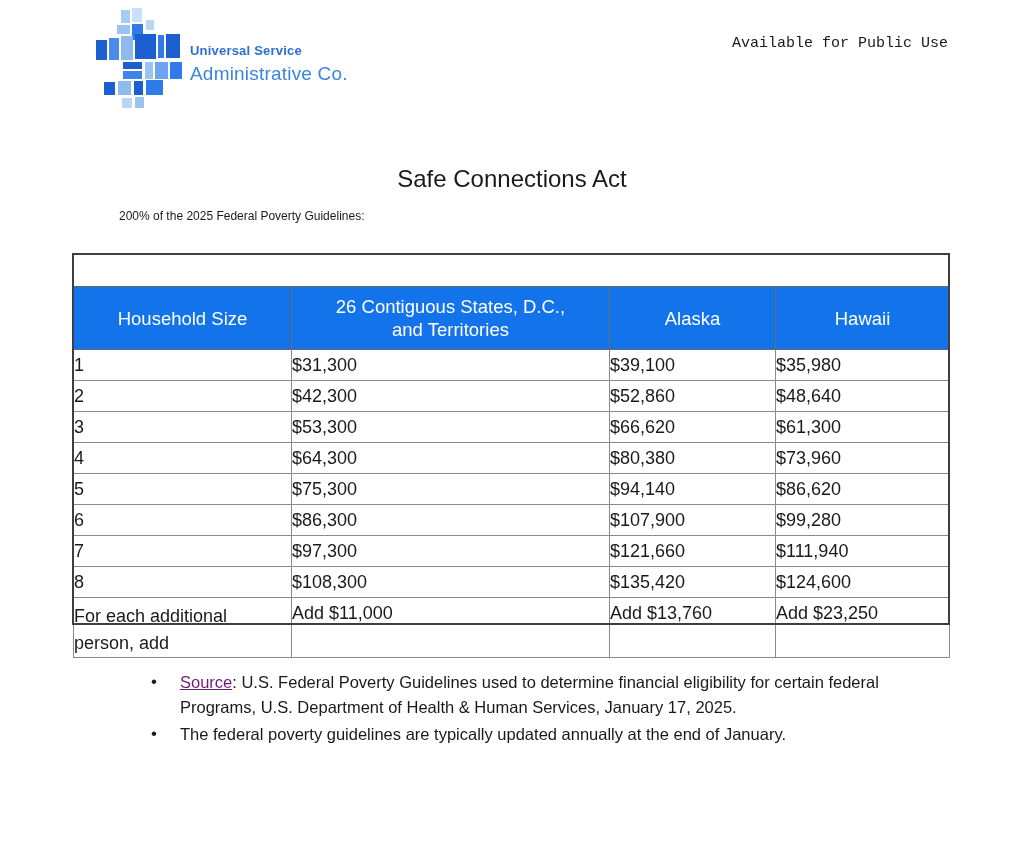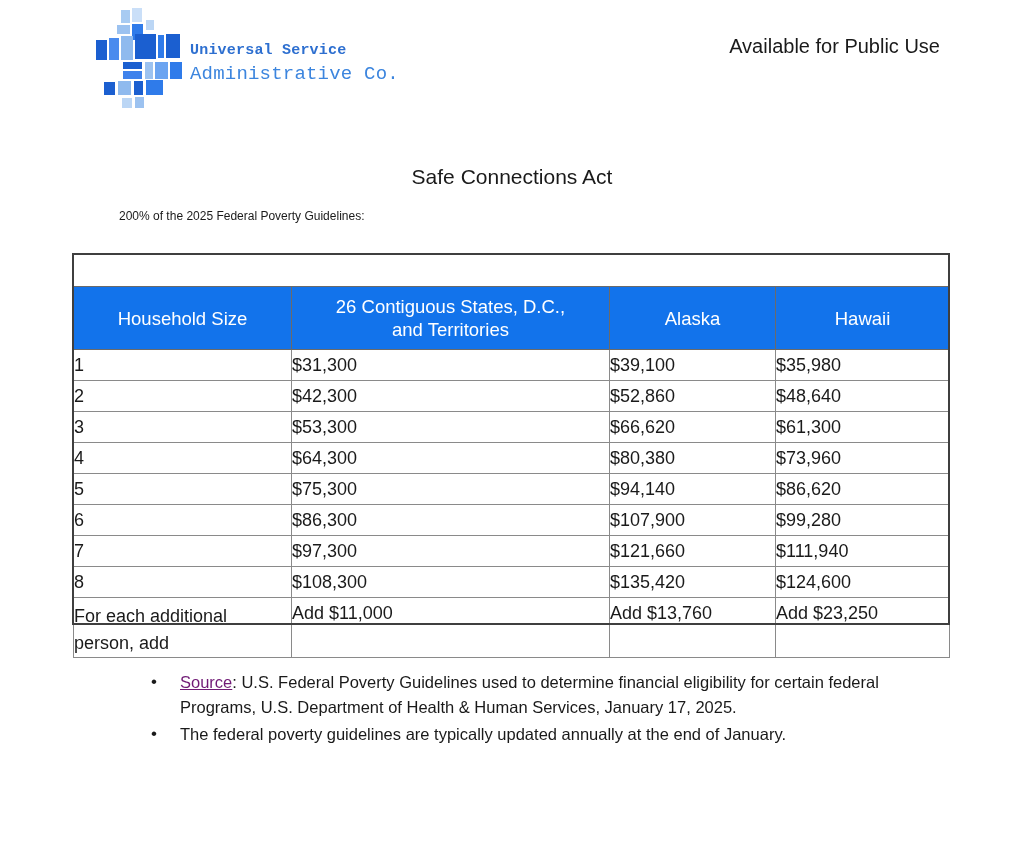--- a/index.html
+++ b/index.html
@@ -41,55 +41,56 @@
     height: 100px;
   }
 
   .logo-text {
     position: absolute;
     left: 98px;
     top: 32px;
     width: 210px;
   }
   .logo-line1 {
-    font-family: Liberation Mono, monospace;
+    font-family: Liberation Sans, sans-serif;
     font-weight: bold;
-    font-size: 15px;
+    font-size: 13px;
     letter-spacing: 0.2px;
     color: #2D6FD0;
     line-height: 22px;
     white-space: nowrap;
   }
   .logo-line2 {
-    font-family: Liberation Mono, monospace;
+    font-family: Liberation Sans, sans-serif;
     font-weight: normal;
     font-size: 19px;
     letter-spacing: 0.2px;
     color: #3C85DE;
     line-height: 24px;
     white-space: nowrap;
   }
 
   .public-use {
     position: absolute;
-    right: 84px;
+    right: 76px;
     top: 35px;
-    font-size: 20px;
+    font-size: 15px;
     color: #1a1a1a;
     white-space: nowrap;
+    font-family: Liberation Mono, monospace;
   }
 
   
   .doc-title {
     position: absolute;
     top: 165px;
     left: 0;
     width: 1024px;
     text-align: center;
-    font-size: 21px;
+    font-size: 24px;
     color: #1a1a1a;
   }
 
   .subtitle {
     position: absolute;
     top: 209px;
     left: 119px;
     font-size: 12px;
     color: #1a1a1a;
   }

